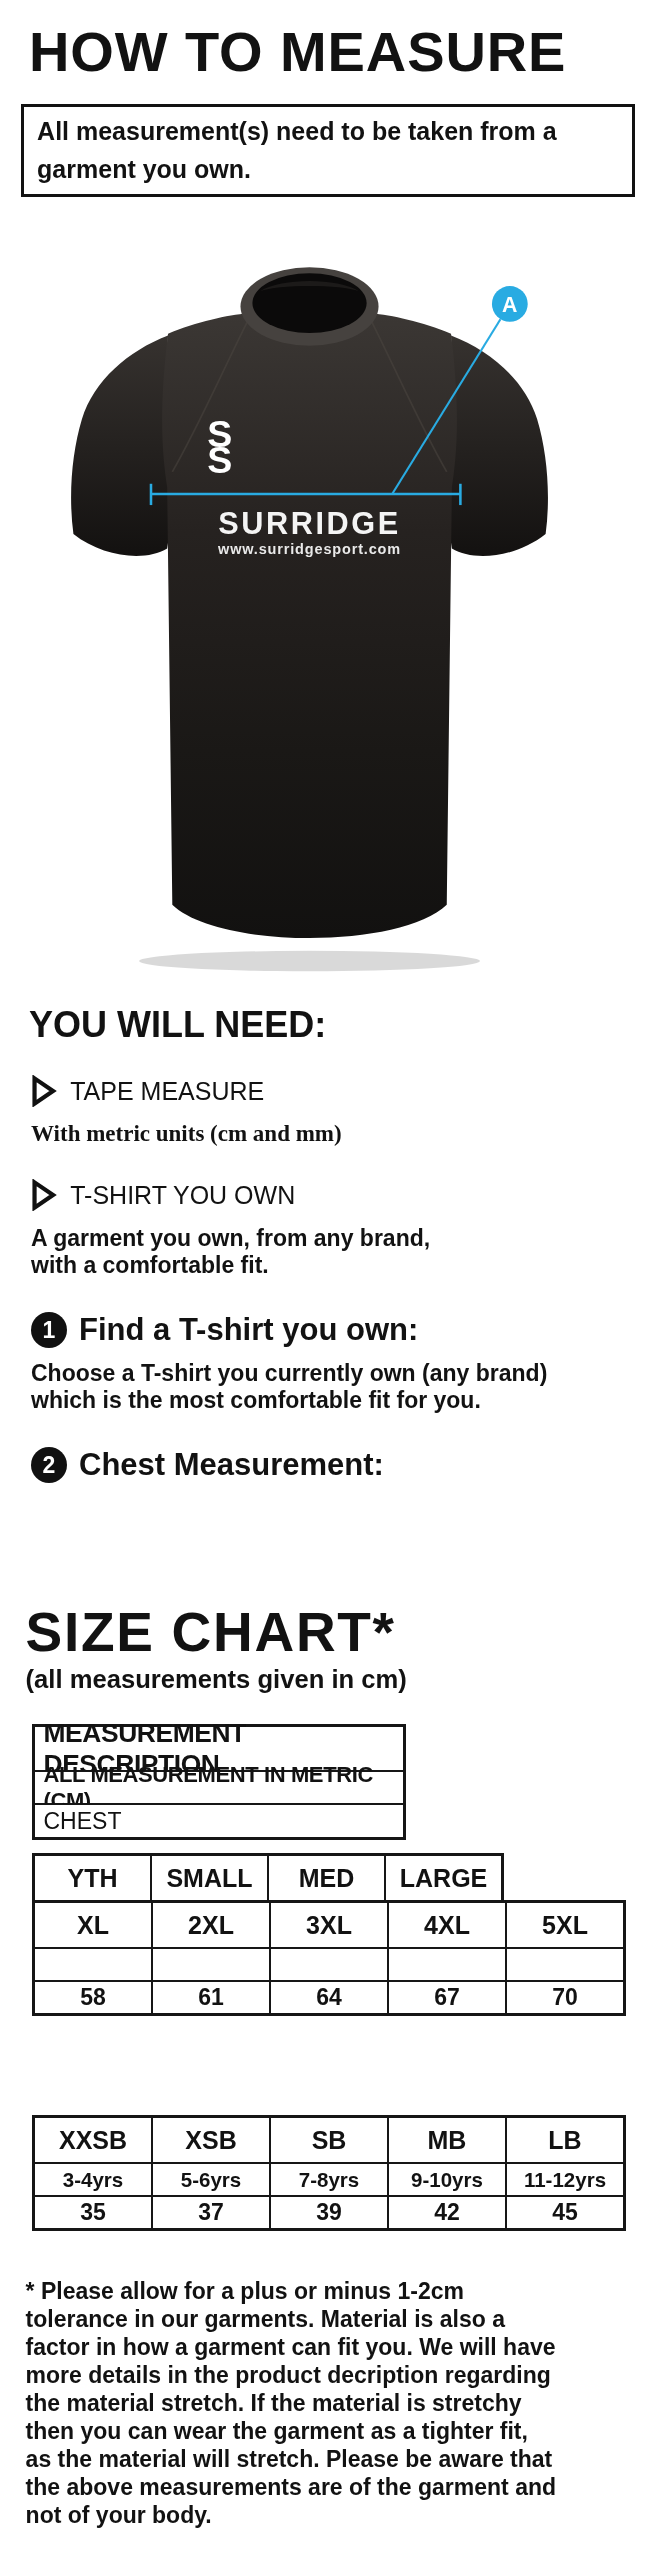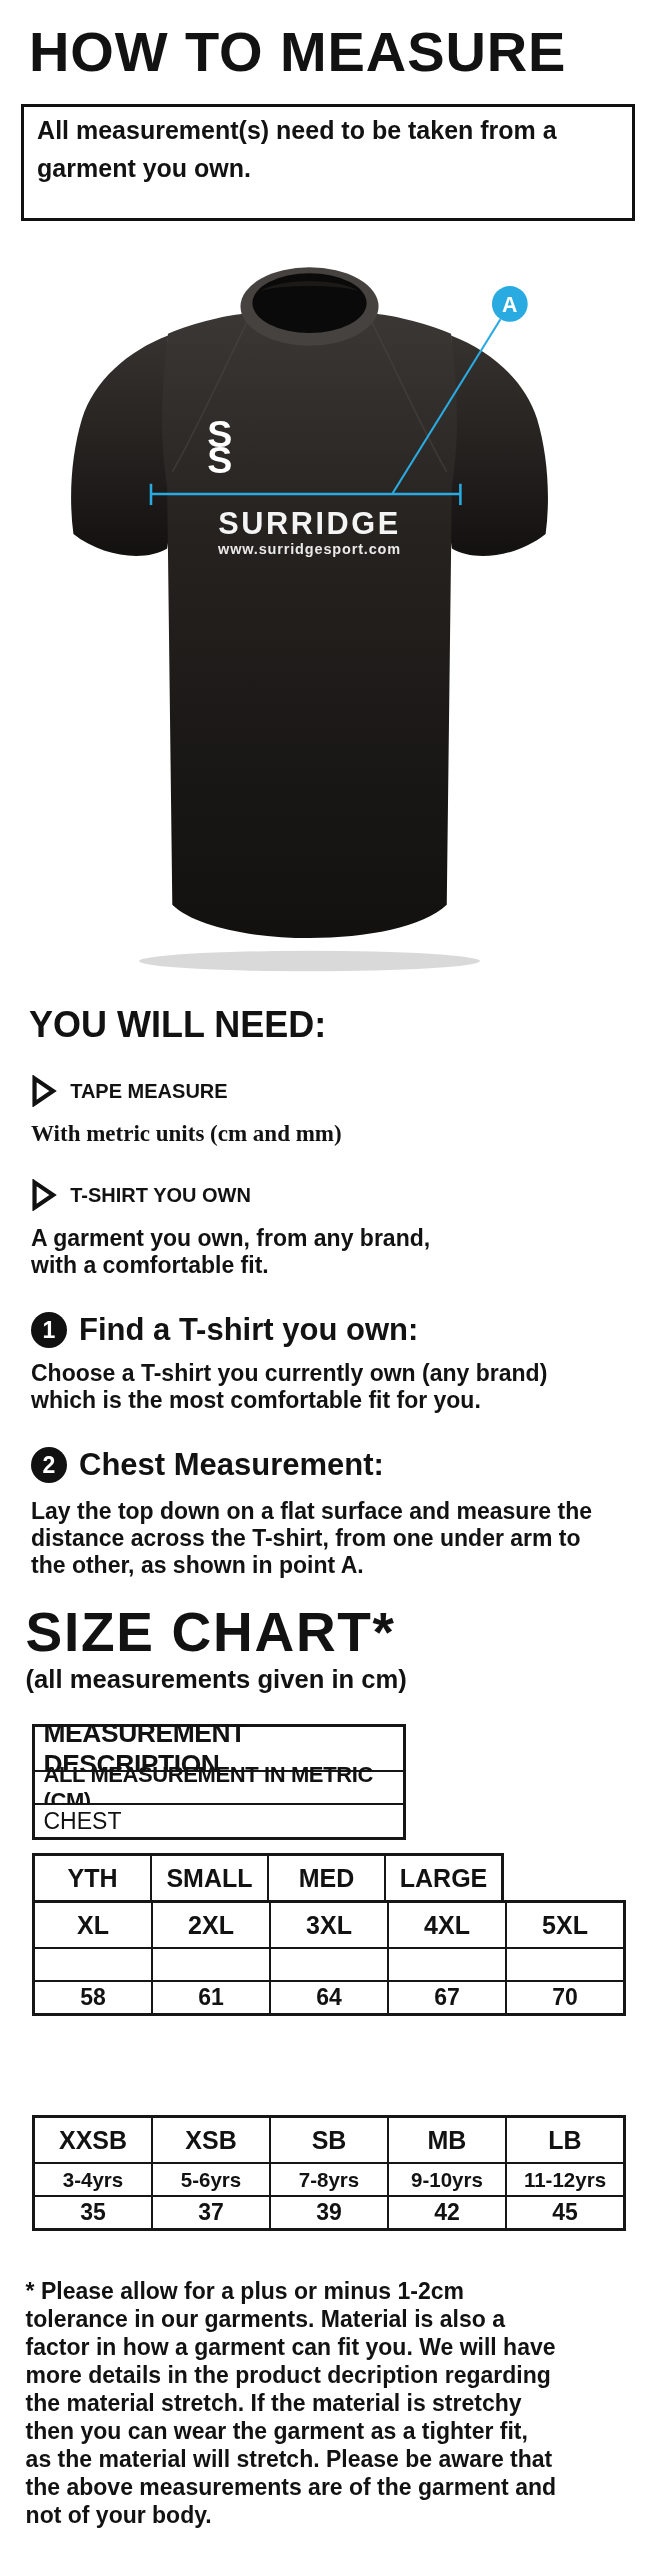--- a/index.html
+++ b/index.html
@@ -5,26 +5,26 @@
   html,body{margin:0;padding:0;background:#fff;}
   .page{position:relative;width:654px;height:2576px;background:#fff;overflow:hidden;
         font-family:"Liberation Sans","DejaVu Sans",sans-serif;color:#121212;font-weight:bold;}
   .abs{position:absolute;}
   
   .h1{font-size:56px;font-weight:900;letter-spacing:0.9px;white-space:nowrap;}
   .h2{font-size:36px;font-weight:900;letter-spacing:0px;white-space:nowrap;}
   .h1.sc{font-size:55px;letter-spacing:1.7px;}
   .sub{font-size:25.6px;font-weight:bold;}
   
-  .notice{border:3.4px solid #111;width:614px;height:117px;box-sizing:border-box;
-          display:flex;align-items:flex-start;}
+  .notice{border:3.4px solid #111;width:614px;height:93px;box-sizing:border-box;
+          display:flex;align-items:center;}
   .notice p{margin:0;padding:5.1px 13.6px;font-size:25px;line-height:1.5;white-space:pre-line;}
   
   .item-row{display:flex;align-items:center;gap:13.6px;}
-  .item-title{font-size:20px;font-weight:700;white-space:nowrap;}
+  .item-title{font-size:25px;font-weight:400;white-space:nowrap;}
   .body-txt{font-size:23px;line-height:27px;white-space:pre-line;}
   
   .step-row{display:flex;align-items:center;gap:12px;}
   .badge{width:36px;height:36px;border-radius:50%;background:#111;color:#fff;
          display:flex;align-items:center;justify-content:center;font-size:23px;font-weight:900;flex:0 0 auto;}
   .step-title{font-size:31px;font-weight:900;white-space:nowrap;}
   
   .st{display:grid;border:2.6px solid #161616;box-sizing:border-box;background:#fdba74;}
   .st .c{border:1.3px solid #161616;display:flex;align-items:center;justify-content:center;
          box-sizing:border-box;background:#fff;}
@@ -124,23 +124,20 @@
     <span class="badge">1</span>
     <span class="step-title">Find a T-shirt you own:</span>
   </div>
   <div class="abs body-txt" style="top:1360px;left:31px;">Choose a T-shirt you currently own (any brand)
 which is the most comfortable fit for you.</div>
 
   <div class="abs step-row" style="top:1447px;left:31px;">
     <span class="badge">2</span>
     <span class="step-title">Chest Measurement:</span>
   </div>
-  <div class="abs body-txt" style="top:1498px;left:31px;">Lay the top down on a flat surface and measure the
-distance across the T-shirt, from one under arm to
-the other, as shown in point A.</div>
 
   <div class="abs h1 sc" style="top:1600px;left:25.6px;">SIZE CHART*</div>
   <div class="abs sub" style="top:1665px;left:25.6px;">(all measurements given in cm)</div>
 
   <div class="abs st md" style="top:1724px;left:32px;">
     <div class="c ttl">MEASUREMENT DESCRIPTION</div>
     <div class="c r2">ALL MEASUREMENT IN METRIC (CM)</div>
     <div class="c r3">CHEST</div>
   </div>
 

